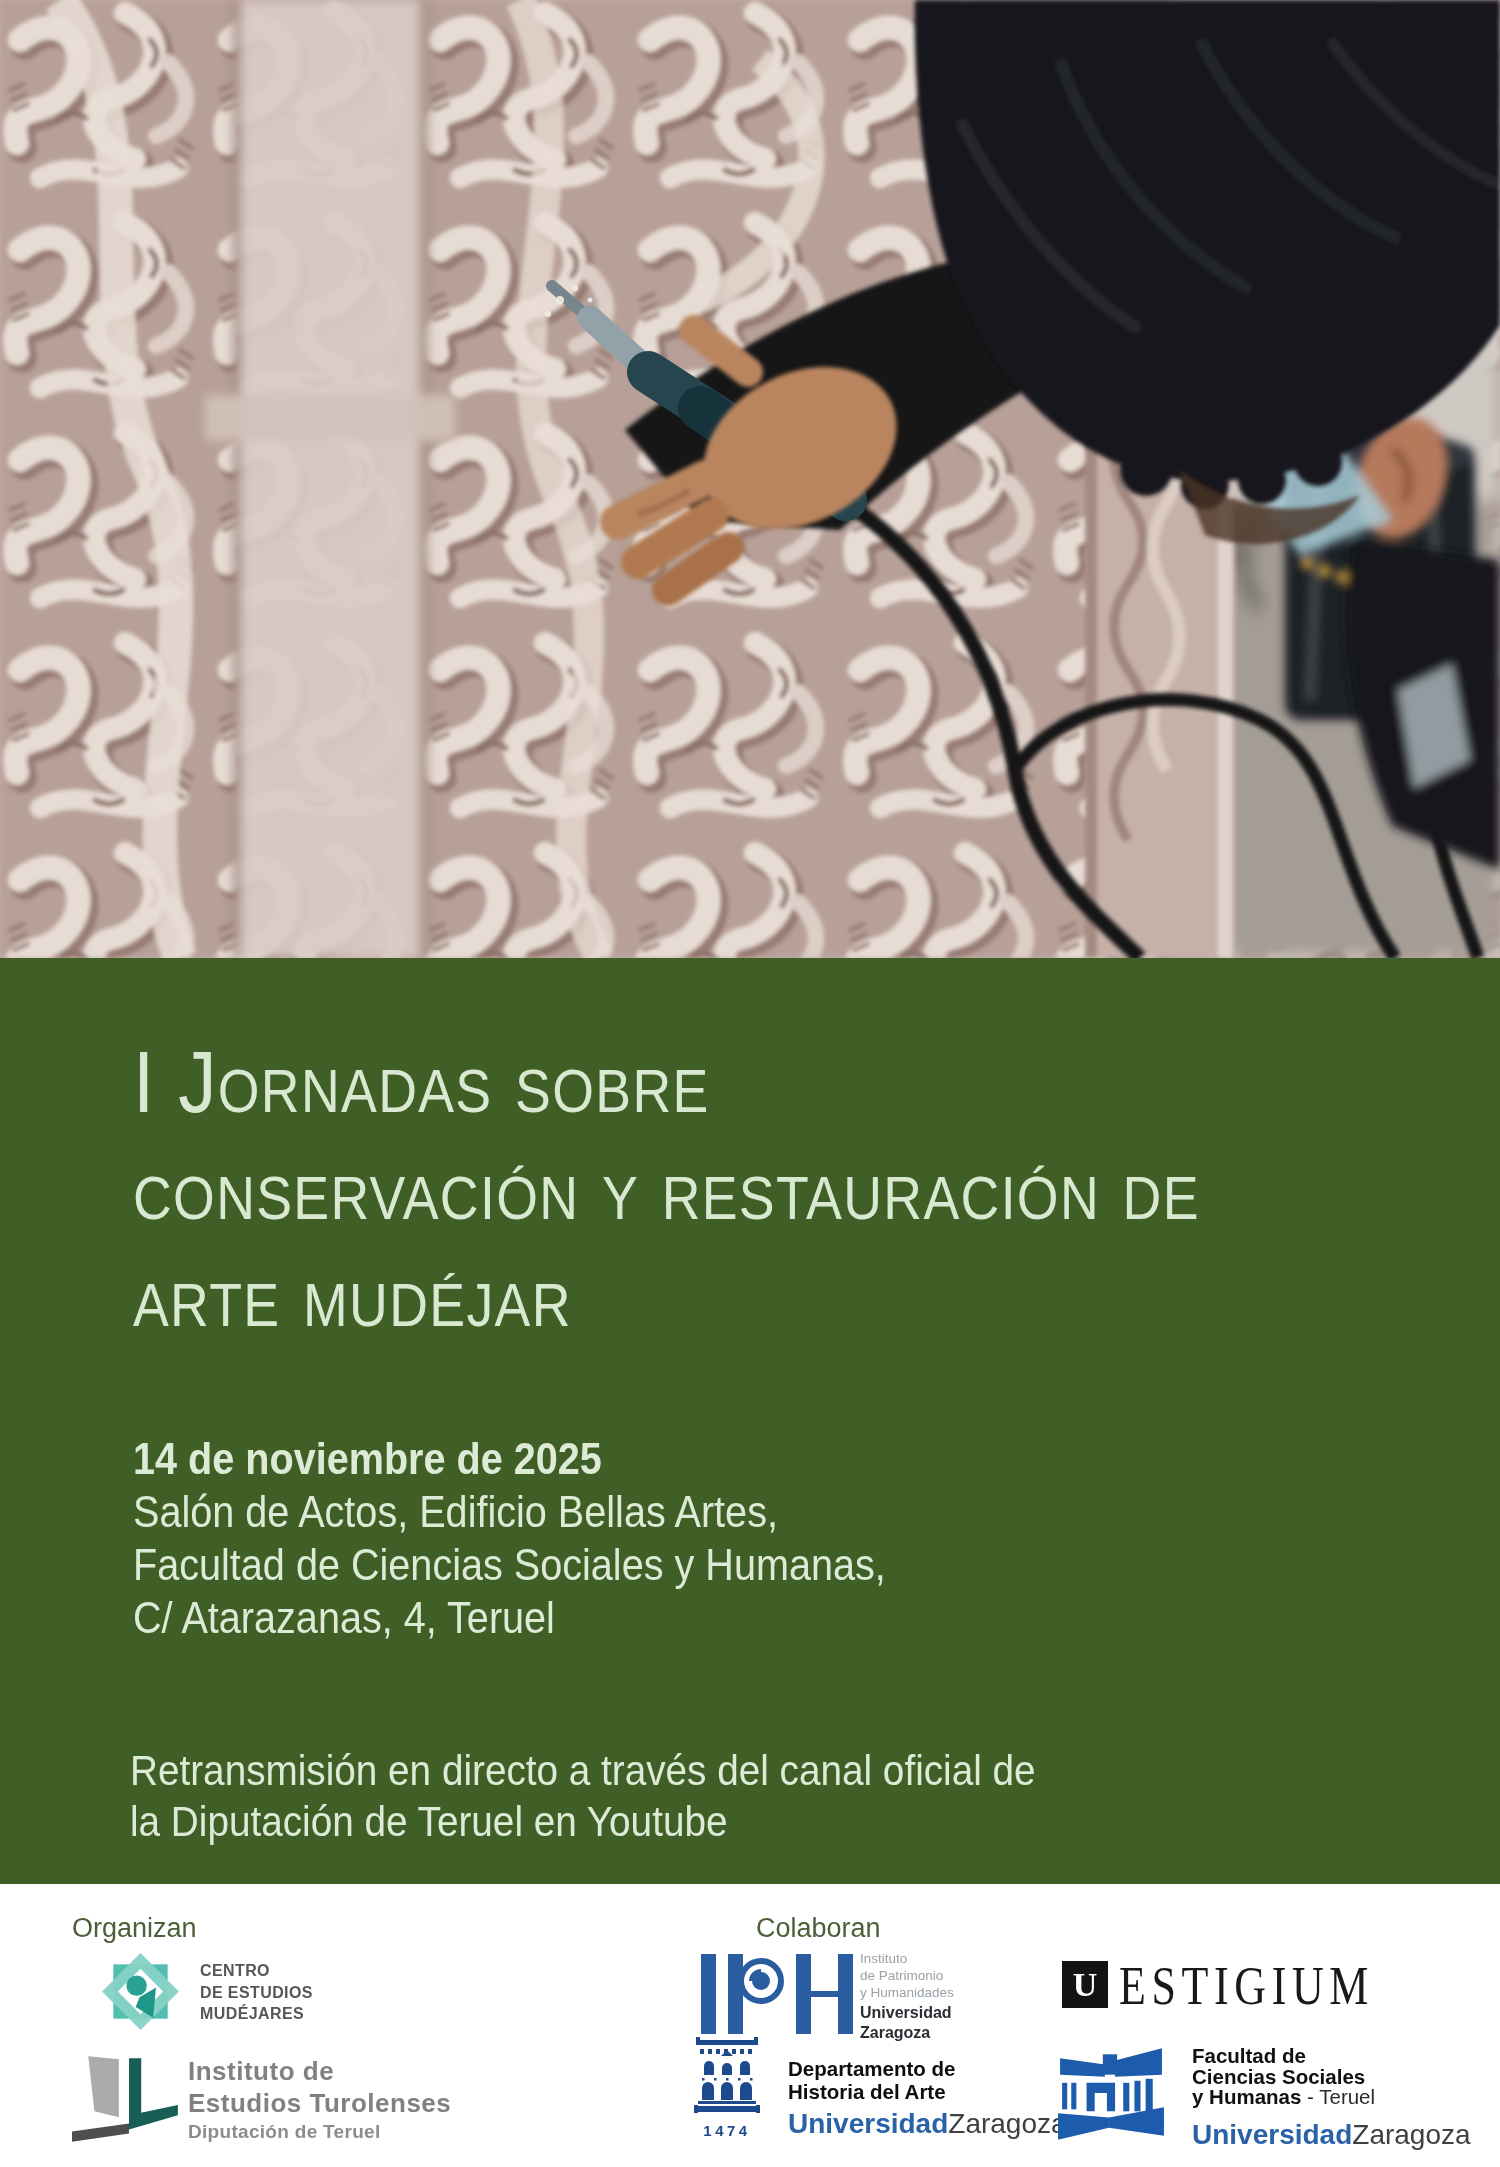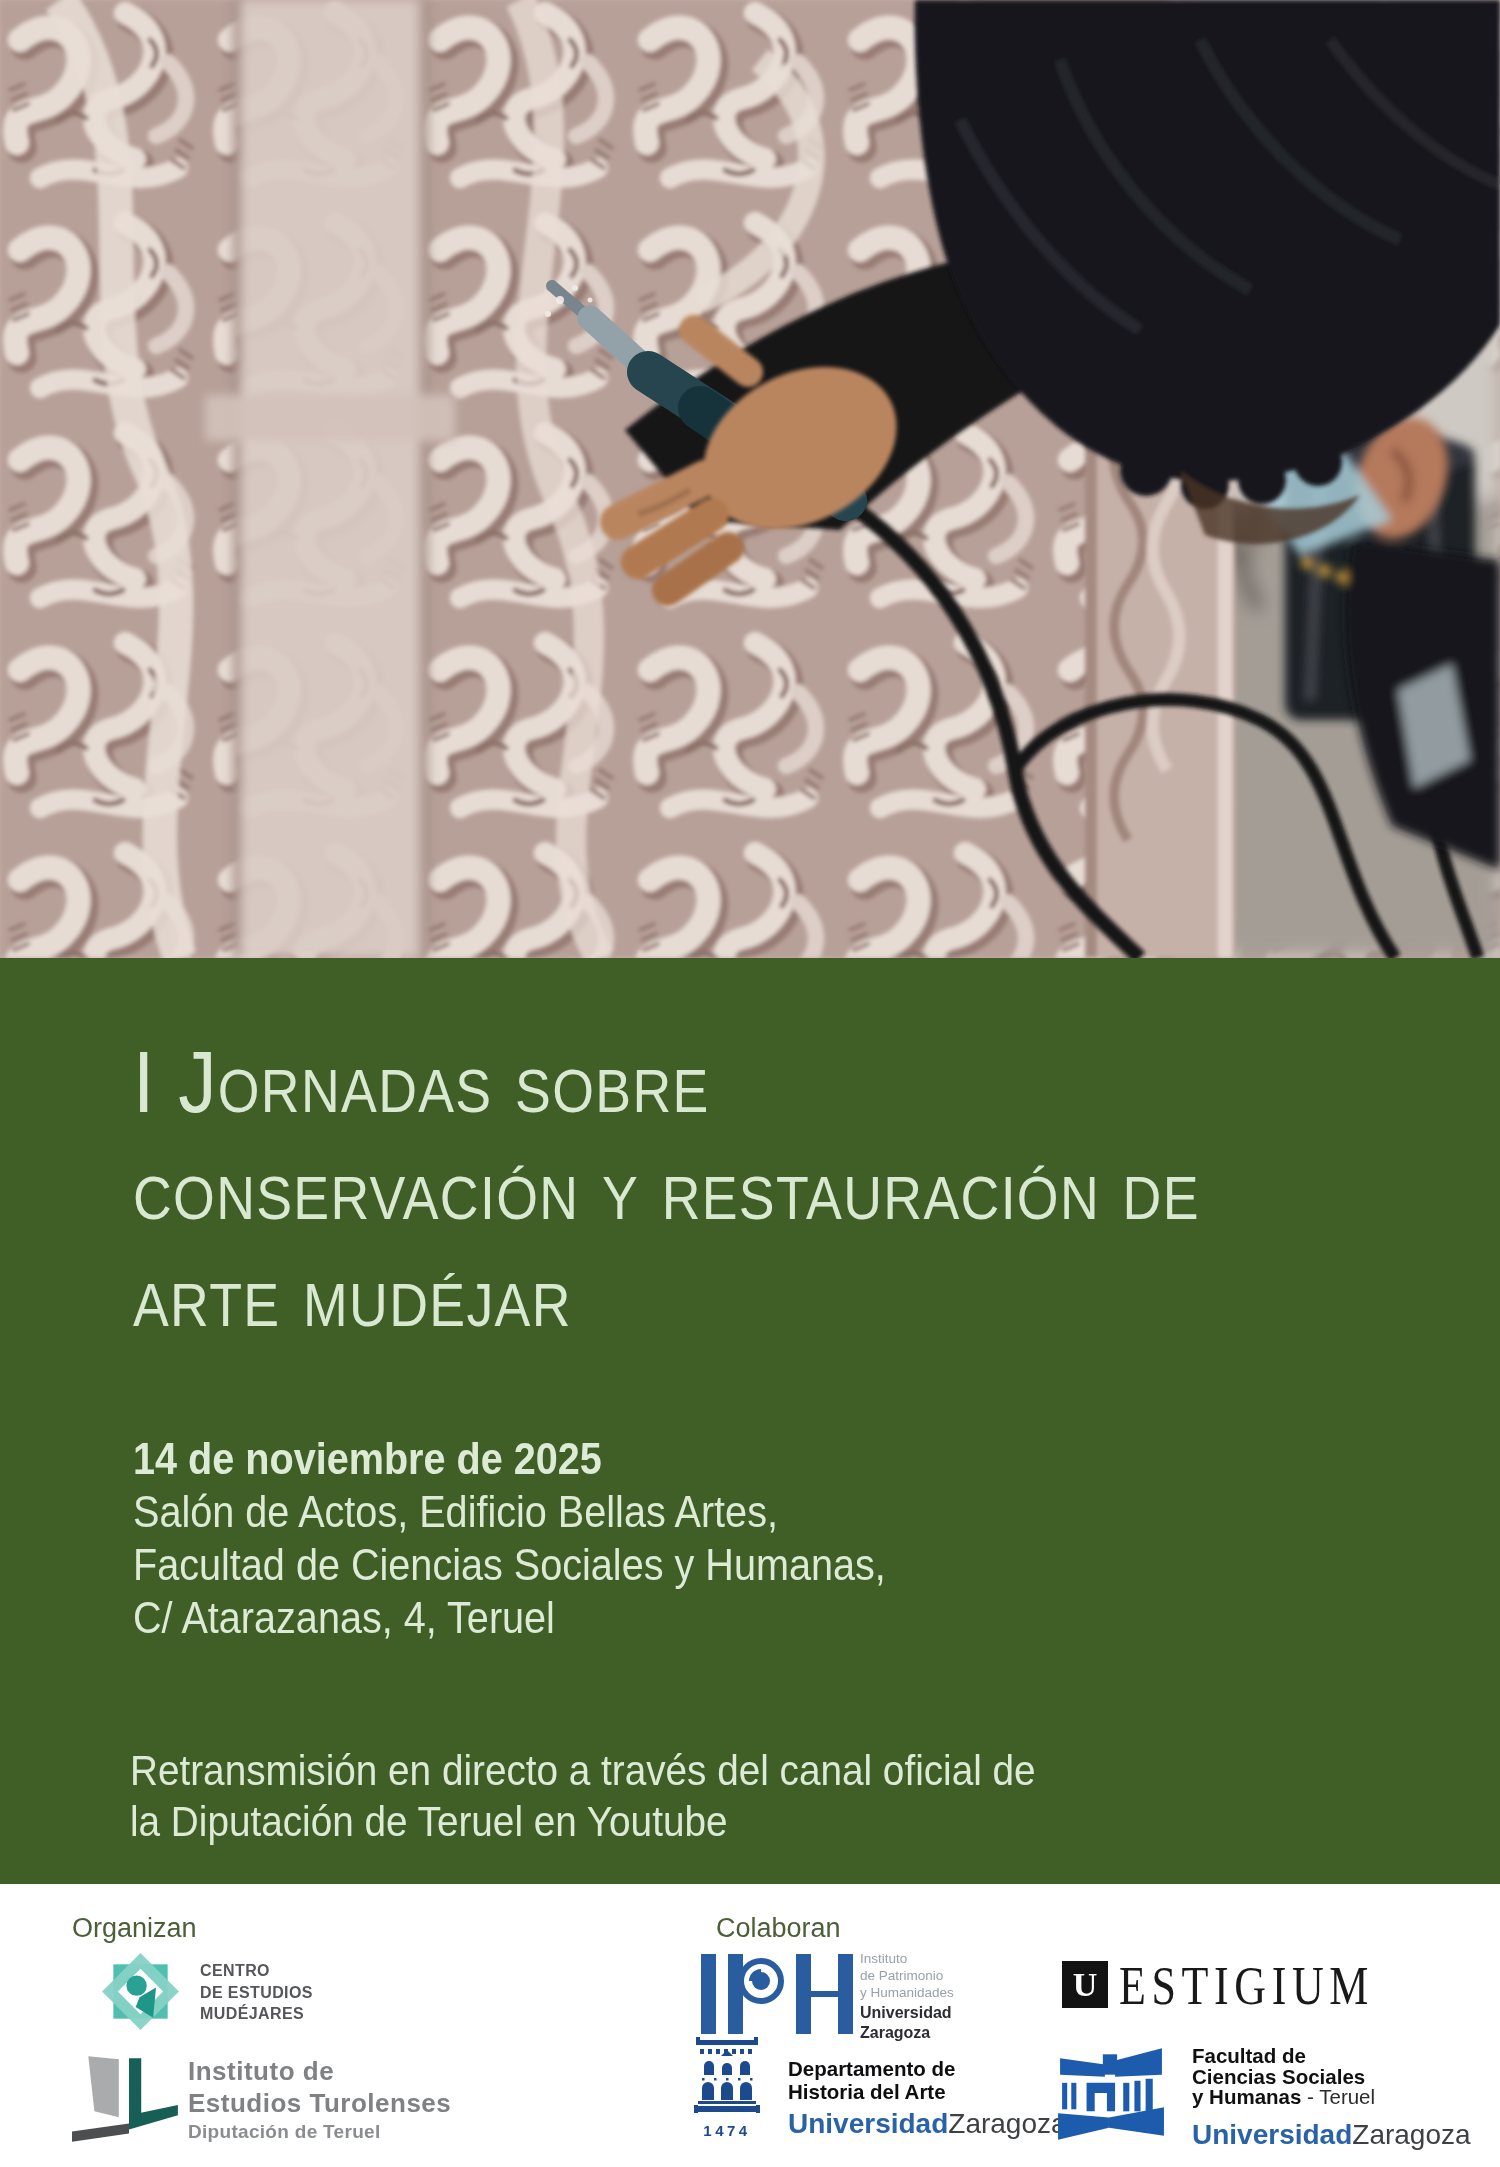--- a/index.html
+++ b/index.html
@@ -14,21 +14,21 @@
          font-variant:small-caps;letter-spacing:1.5px;transform:scaleX(0.88);transform-origin:0 0;white-space:nowrap;}
   .details{position:absolute;left:133px;top:474px;color:#dcead6;font-size:44px;line-height:53px;
            transform:scaleX(0.9);transform-origin:0 0;white-space:nowrap;}
   .details .date{font-weight:700;}
   .stream{position:absolute;left:130px;top:787px;color:#dcead6;font-size:43px;line-height:51px;
           transform:scaleX(0.9);transform-origin:0 0;white-space:nowrap;}
   
   .footer{position:absolute;left:0;top:1884px;width:1500px;height:283px;background:#ffffff;}
   .side-label{position:absolute;top:16px;font-size:27px;line-height:32px;color:#4b5f39;margin-top:12px;}
   .org-label{left:72px;}
-  .colab-label{left:716px;}
+  .colab-label{left:756px;}
   .logo{position:absolute;}
   .cem-logo{left:92px;top:56px;}
   .cem-text{position:absolute;left:200px;top:76px;font-size:16px;line-height:21.5px;
             font-weight:700;color:#55565a;letter-spacing:.4px;}
   .iet-logo{left:72px;top:170px;}
   .iet-text{position:absolute;left:188px;top:171px;font-size:26px;line-height:32px;
             font-weight:700;color:#808184;letter-spacing:.5px;}
   .iet-sub{margin-top:5px;font-size:19px;line-height:15px;color:#8a8c8f;letter-spacing:.3px;}
   .iph-logo{left:701px;top:70px;}
   .iph-text{position:absolute;left:860px;top:66px;font-size:13.5px;line-height:17px;color:#99a1a9;}

